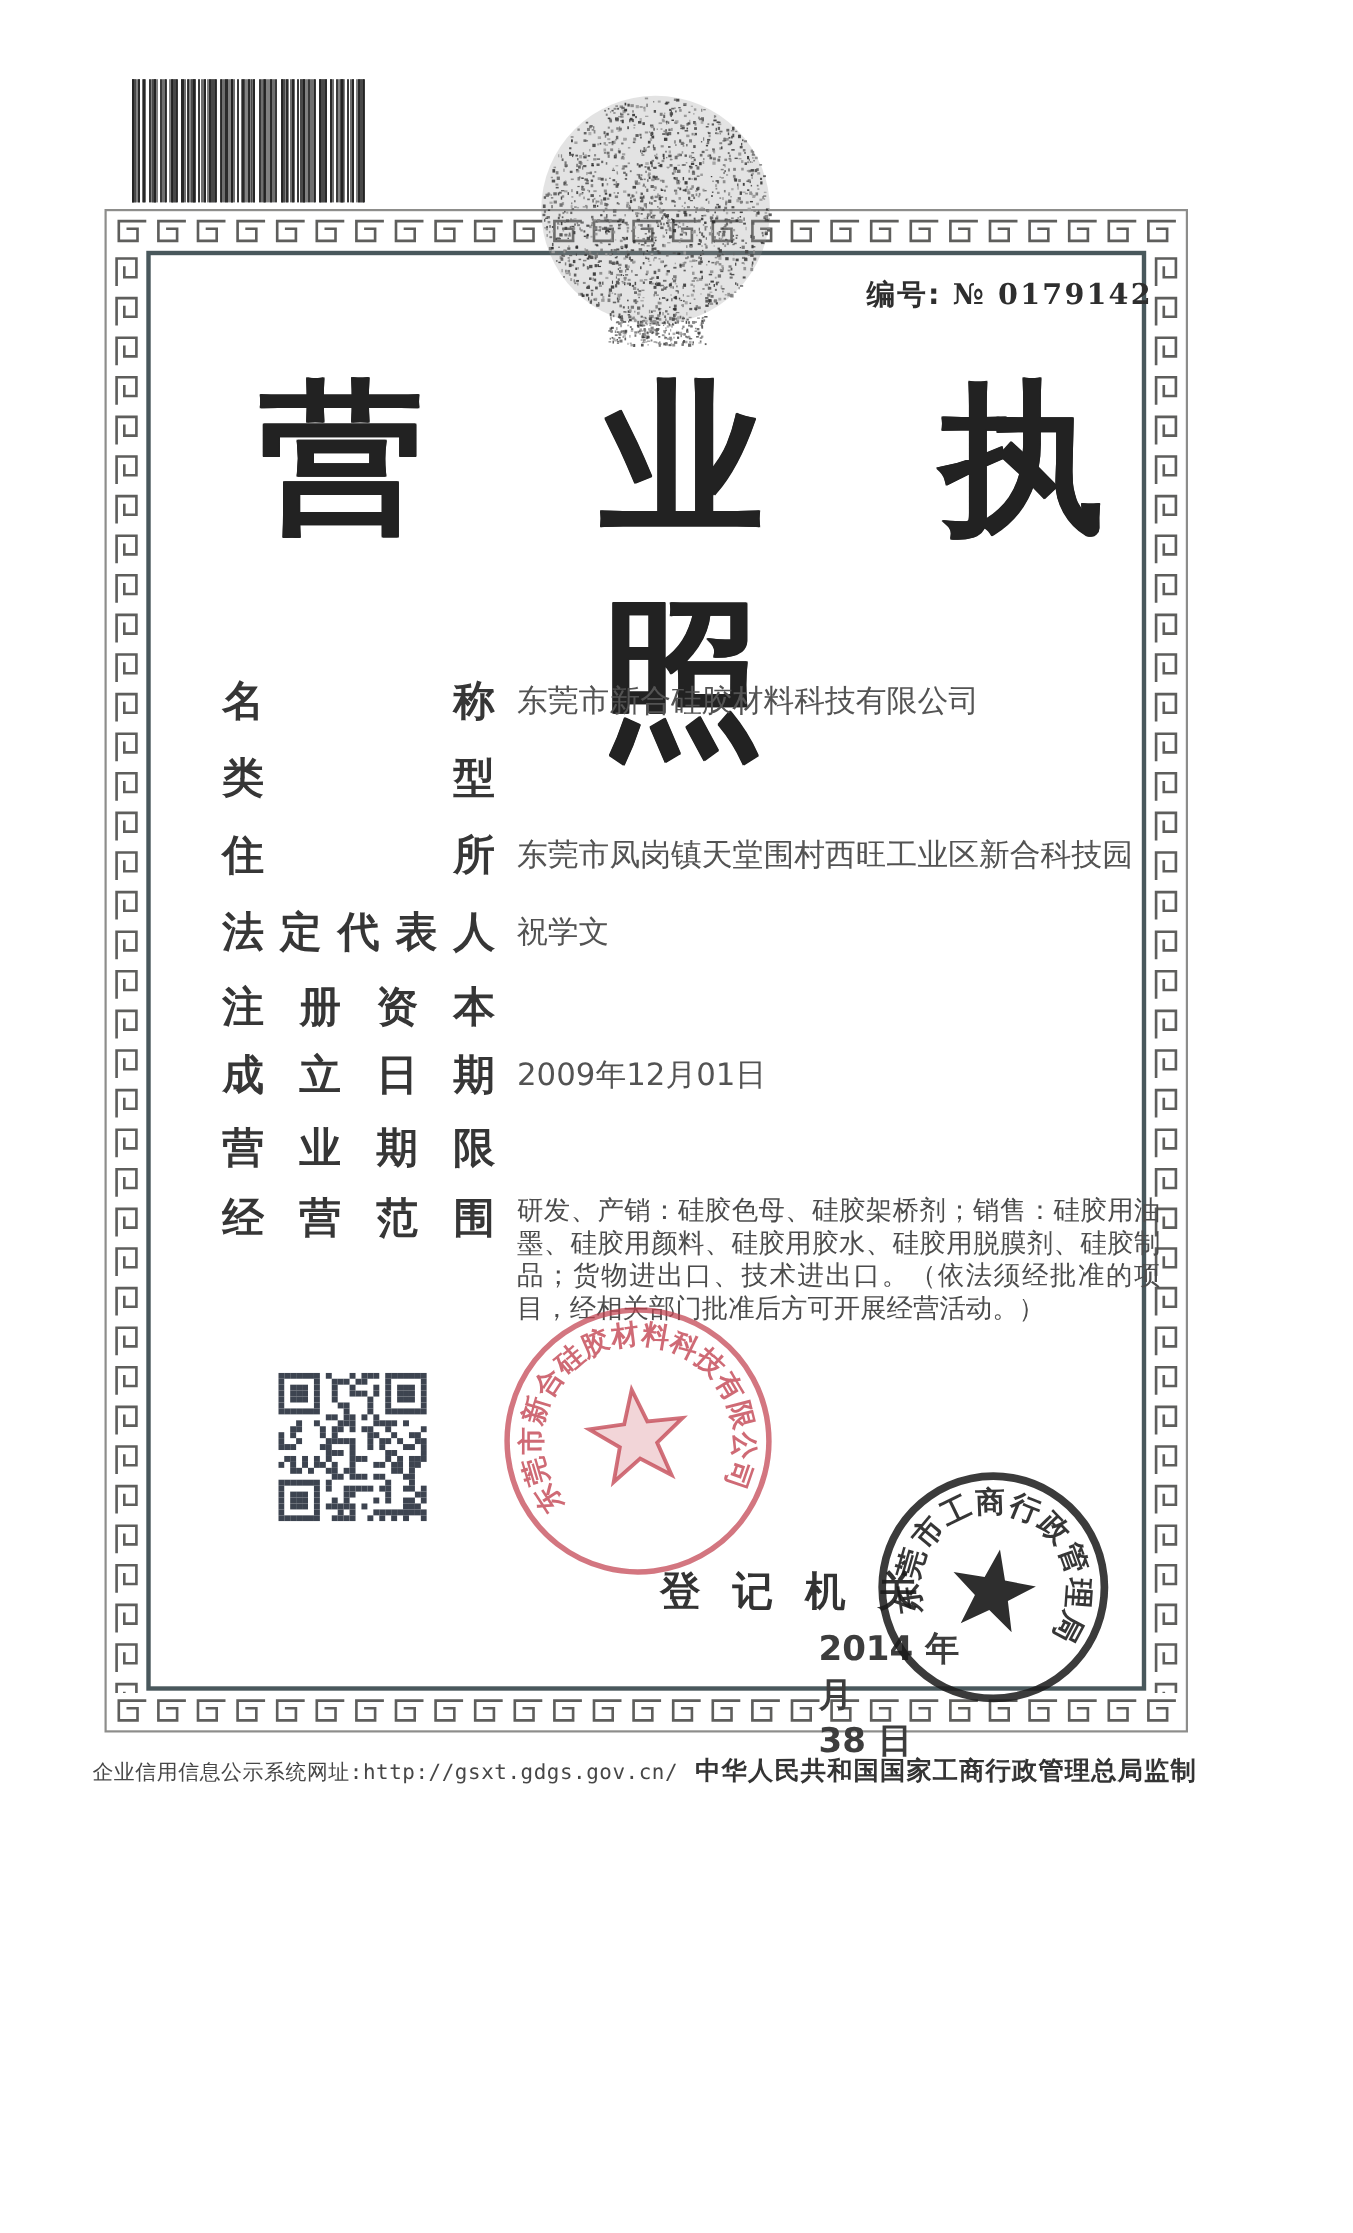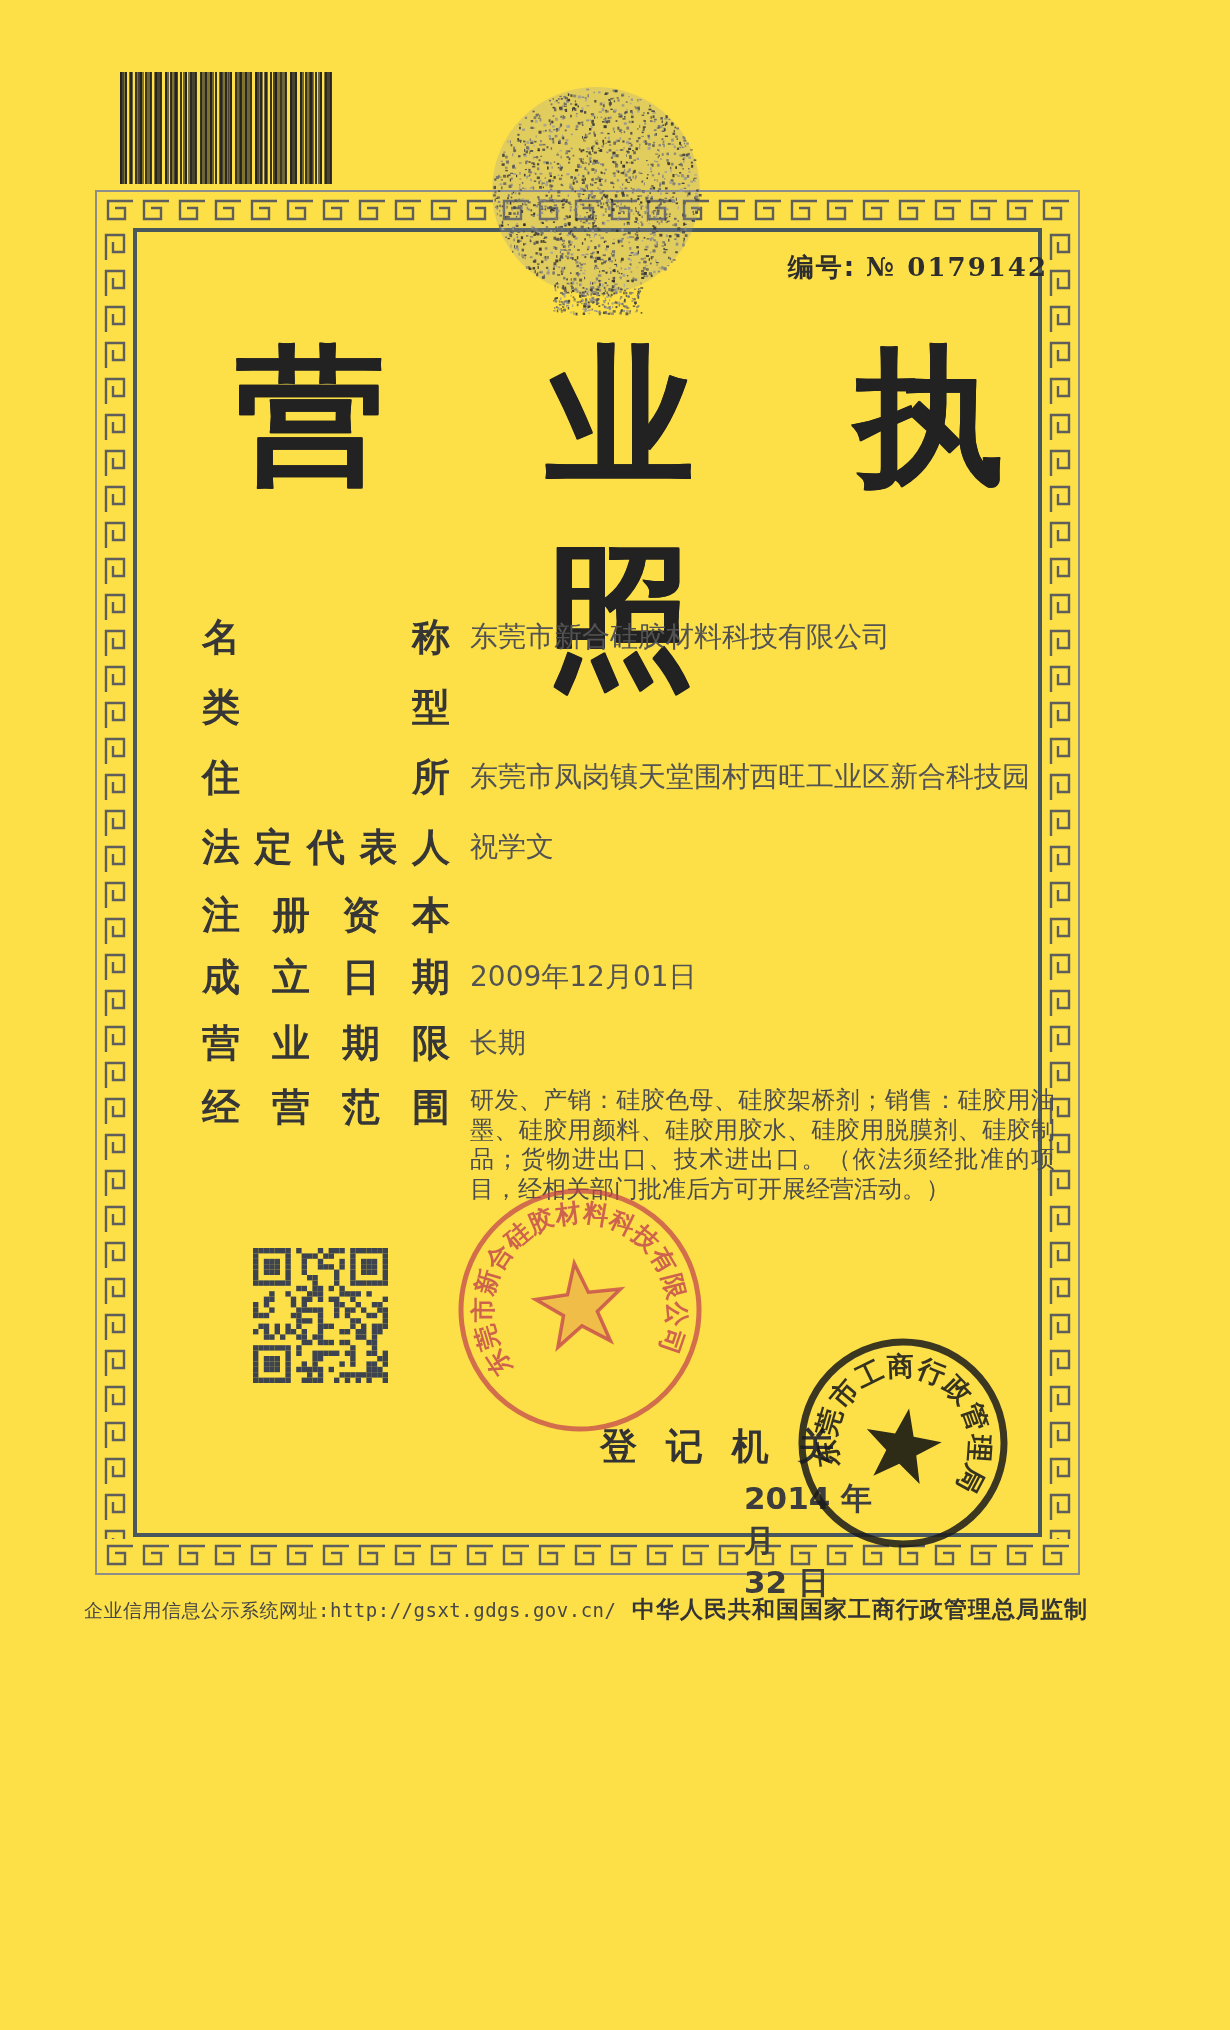--- a/index.html
+++ b/index.html
@@ -1,18 +1,18 @@
 <!DOCTYPE html>
 <html><head>
 <meta charset="utf-8">
 <style>
   html,body{margin:0;padding:0;background:#e8e8e6;}
   .sheet{
     position:relative;width:1230px;height:2030px;margin:0 auto;
-    background:#fde047;overflow:hidden;
+    background:#ffffff;overflow:hidden;
     font-family:"DejaVu Sans","Liberation Sans",sans-serif;
     color:#3a3a3a;
   }
   
   .barcode{
     position:absolute;left:120px;top:72px;width:212px;height:112px;
     background:
       repeating-linear-gradient(90deg, rgba(25,25,25,.88) 0 2px, rgba(255,255,255,0) 2px 5px),
       repeating-linear-gradient(90deg, rgba(45,45,45,.70) 0 4px, rgba(255,255,255,0) 4px 9px),
       repeating-linear-gradient(90deg, rgba(20,20,20,.55) 0 7px, rgba(255,255,255,0) 7px 17px);
@@ -2135,21 +2135,20 @@
         </div>
       <div class="val">2009年12月01日</div>
     </div>
     <div class="row" style="top:1018px">
       <div class="lbl justify-chars">
           <span>营</span>
           <span>业</span>
           <span>期</span>
           <span>限</span>
         </div>
-      <div class="val">长期</div>
     </div>
     <div class="row scope" style="top:1082px">
       <div class="lbl justify-chars">
           <span>经</span>
           <span>营</span>
           <span>范</span>
           <span>围</span>
         </div>
       <div class="val">研发、产销：硅胶色母、硅胶架桥剂；销售：硅胶用油墨、硅胶用颜料、硅胶用胶水、硅胶用脱膜剂、硅胶制品；货物进出口、技术进出口。（依法须经批准的项目，经相关部门批准后方可开展经营活动。）</div>
     </div>
@@ -2469,21 +2468,21 @@
         <text x="219.2" y="174.5" class="arc-char" font-size="25" fill="#c2414f" opacity="0.78" font-weight="600" dominant-baseline="central" transform="rotate(116.0 219.2 174.5)">司</text>
       </g>
     </svg>
 
   <div class="registrar">登 记 机 关</div>
   <div class="dateline">
     <span>2014 年</span>
     <span class="gap1"></span>
     <span>月</span>
     <span class="gap2"></span>
-    <span>32 日</span>
+    <span>38 日</span>
   </div>
 
   <svg class="registry-seal" id="registry-seal-svg" width="230" height="230">
       <g transform="rotate(10 115 115)">
         <circle cx="115" cy="115" r="101" class="seal-ring" stroke="#1b1b1b" stroke-width="7" opacity="0.86"></circle>
         <path d="M115.0 80.0 L105.6 107.1 L77.0 107.6 L99.8 124.9 L91.5 152.4 L115.0 136.0 L138.5 152.4 L130.2 124.9 L153.0 107.6 L124.4 107.1 Z" fill="#111" opacity="0.88"></path>
         <text x="41.8" y="138.8" class="arc-char" font-size="27" fill="#1b1b1b" opacity="0.88" font-weight="700" dominant-baseline="central" transform="rotate(-108.0 41.8 138.8)">东</text>
         <text x="38.4" y="107.0" class="arc-char" font-size="27" fill="#1b1b1b" opacity="0.88" font-weight="700" dominant-baseline="central" transform="rotate(-84.0 38.4 107.0)">莞</text>
         <text x="48.3" y="76.5" class="arc-char" font-size="27" fill="#1b1b1b" opacity="0.88" font-weight="700" dominant-baseline="central" transform="rotate(-60.0 48.3 76.5)">市</text>
         <text x="69.7" y="52.7" class="arc-char" font-size="27" fill="#1b1b1b" opacity="0.88" font-weight="700" dominant-baseline="central" transform="rotate(-36.0 69.7 52.7)">工</text>

